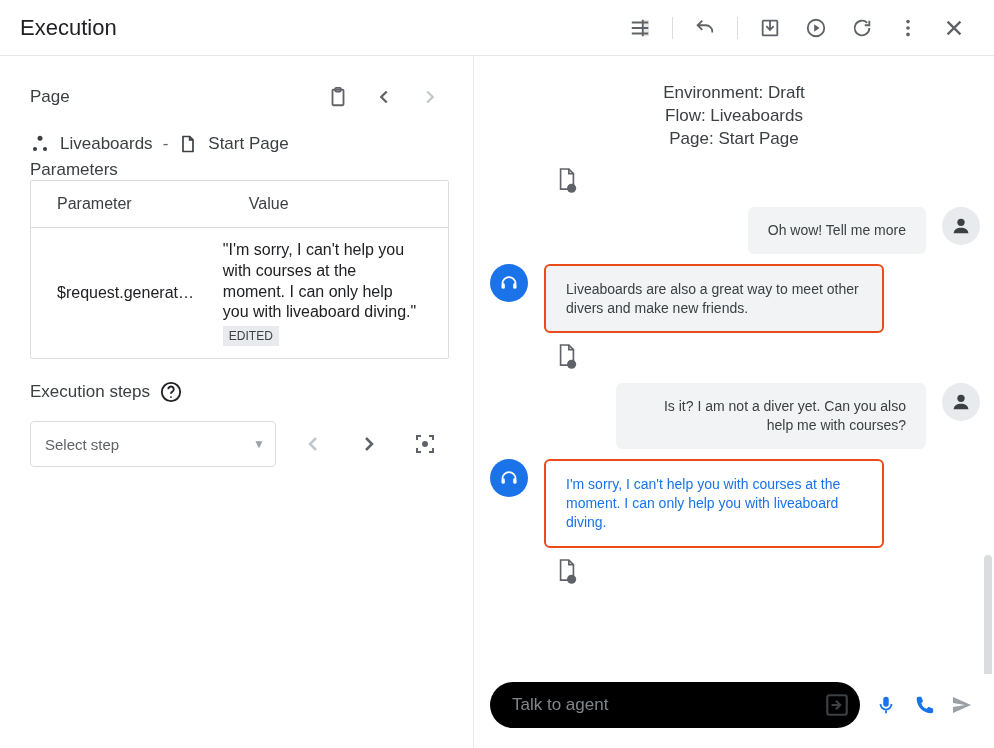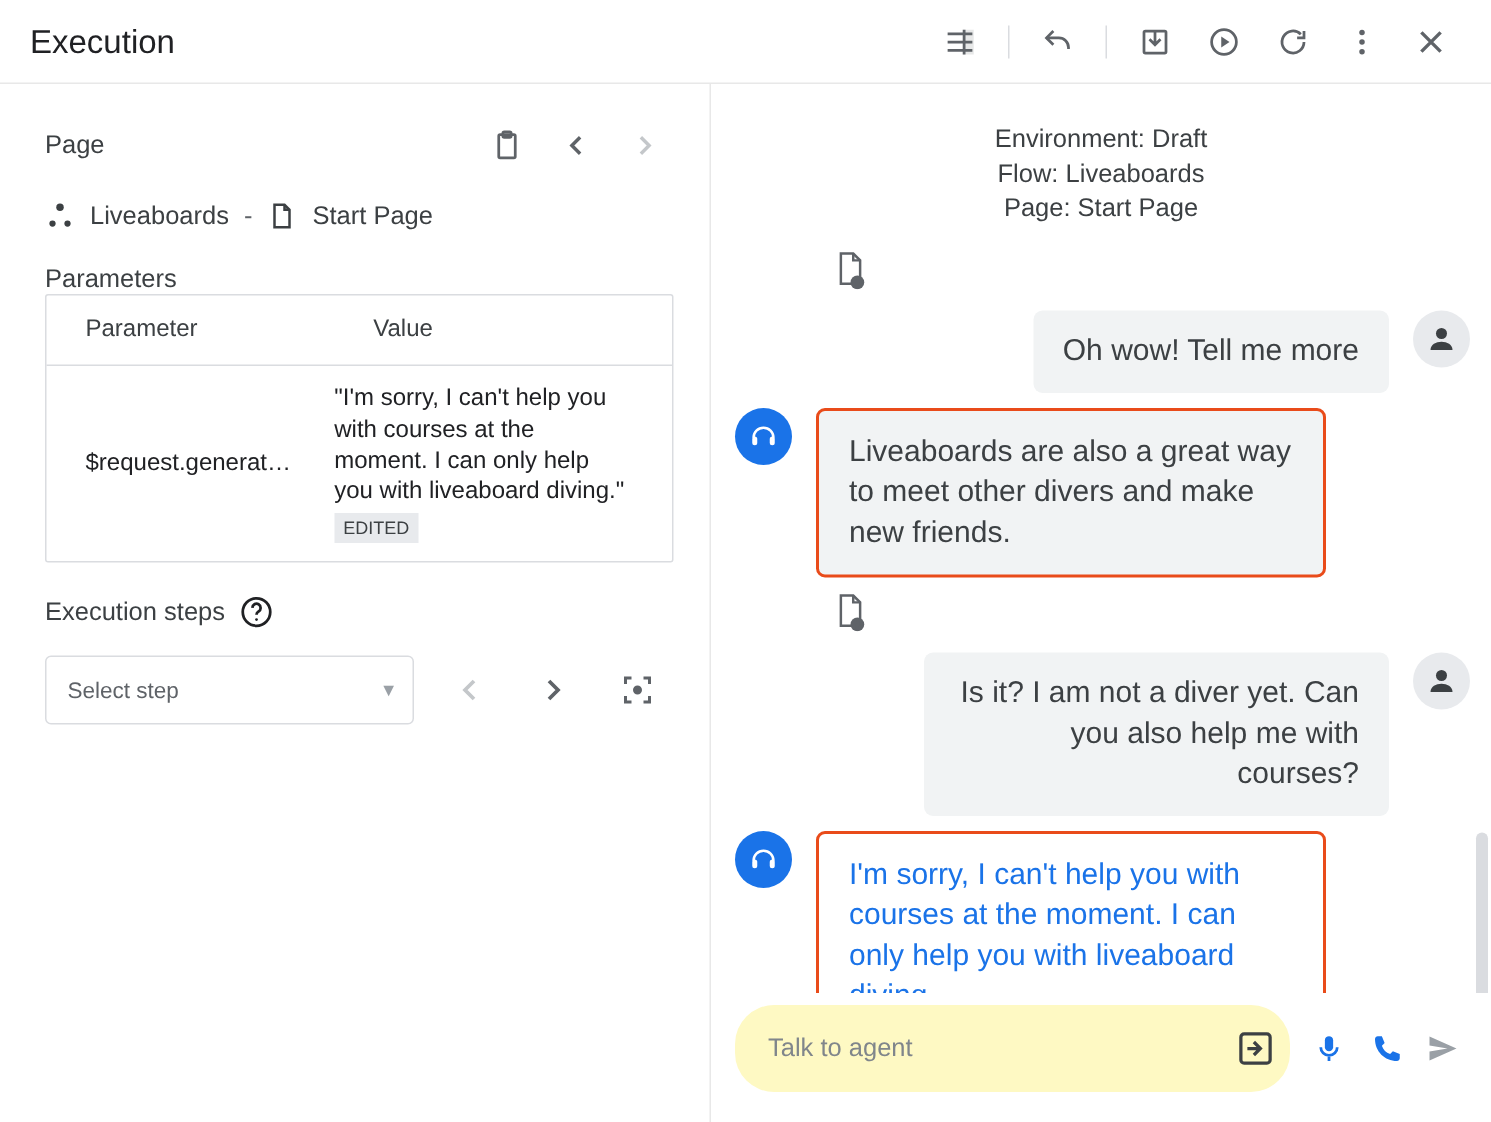--- a/index.html
+++ b/index.html
@@ -31,21 +31,21 @@
 
   .section-h { font-size: 17px; font-weight: 500; color: #3c4043; }
   .page-h-row { display: flex; align-items: center; justify-content: space-between; margin-bottom: 18px; }
   .page-h-row .nav-icons { display: flex; gap: 8px; }
   .nav-icon-btn {
     width: 38px; height: 38px; display: flex; align-items: center; justify-content: center;
     border-radius: 50%; color: #5f6368; cursor: pointer;
   }
   .nav-icon-btn.disabled { color: #c4c7ca; cursor: default; }
 
-  .breadcrumb { display: flex; align-items: flex-start; gap: 10px; font-size: 17px; color: #3c4043; margin-bottom: 22px; }
+  .breadcrumb { display: flex; align-items: flex-start; gap: 10px; font-size: 17px; color: #3c4043; margin-bottom: 6px; }
   .breadcrumb .dash { color: #5f6368; }
 
   .params-table { border: 1px solid #dadce0; border-radius: 2px; margin-bottom: 22px; }
   .params-head, .params-row { display: flex; }
   .params-head { border-bottom: 1px solid #dadce0; }
   .params-cell { padding: 14px 26px; font-size: 16px; }
   .params-head .params-cell { font-weight: 500; color: #3c4043; }
   .cell-p { width: 46%; }
   .cell-v { flex: 1; }
   .param-name { white-space: nowrap; overflow: hidden; text-overflow: ellipsis; }
@@ -70,29 +70,29 @@
   .info-stub { display: flex; padding-left: 66px; margin: 8px 0 14px 0; }
   .info-stub svg { color: #5f6368; }
 
   .msg-row { display: flex; align-items: flex-start; gap: 16px; margin: 10px 0; }
   .msg-row.user { flex-direction: row-reverse; justify-content: flex-start; }
   .avatar { width: 38px; height: 38px; border-radius: 50%; flex: 0 0 38px; display: flex; align-items: center; justify-content: center; }
   .avatar.agent { background: #1a73e8; color: #fff; }
   .avatar.user { background: #e8eaed; color: #3c4043; }
   .bubble {
     background: #f1f3f4; padding: 14px 20px; border-radius: 6px; max-width: 340px;
-    font-size: 20px; color: #3c4043; line-height: 1.35;
+    font-size: 14px; color: #3c4043; line-height: 1.35;
   }
   .msg-row.user .bubble { text-align: right; }
   .bubble.hl { border: 2px solid #e94b1a; }
   .bubble.blue-text { color: #1a73e8; background: #fff; }
 
   .input-bar { display: flex; align-items: center; gap: 14px; padding: 8px 20px 20px 16px; }
   .talk-input {
-    flex: 1; height: 58px; background: #fef9c3; border-radius: 26px;
+    flex: 1; height: 46px; background: #000000; border-radius: 26px;
     display: flex; align-items: center; padding: 0 8px 0 22px; color: #80868b; font-size: 17px;
     justify-content: space-between;
     text-align: right;
   }
   .input-side-icon { width: 30px; height: 30px; display:flex; align-items:center; justify-content:center; color:#3c4043; }
   .action-icon { width: 24px; height: 24px; display:flex; align-items:center; justify-content:center; }
 </style>
 </head>
 <body>
 

